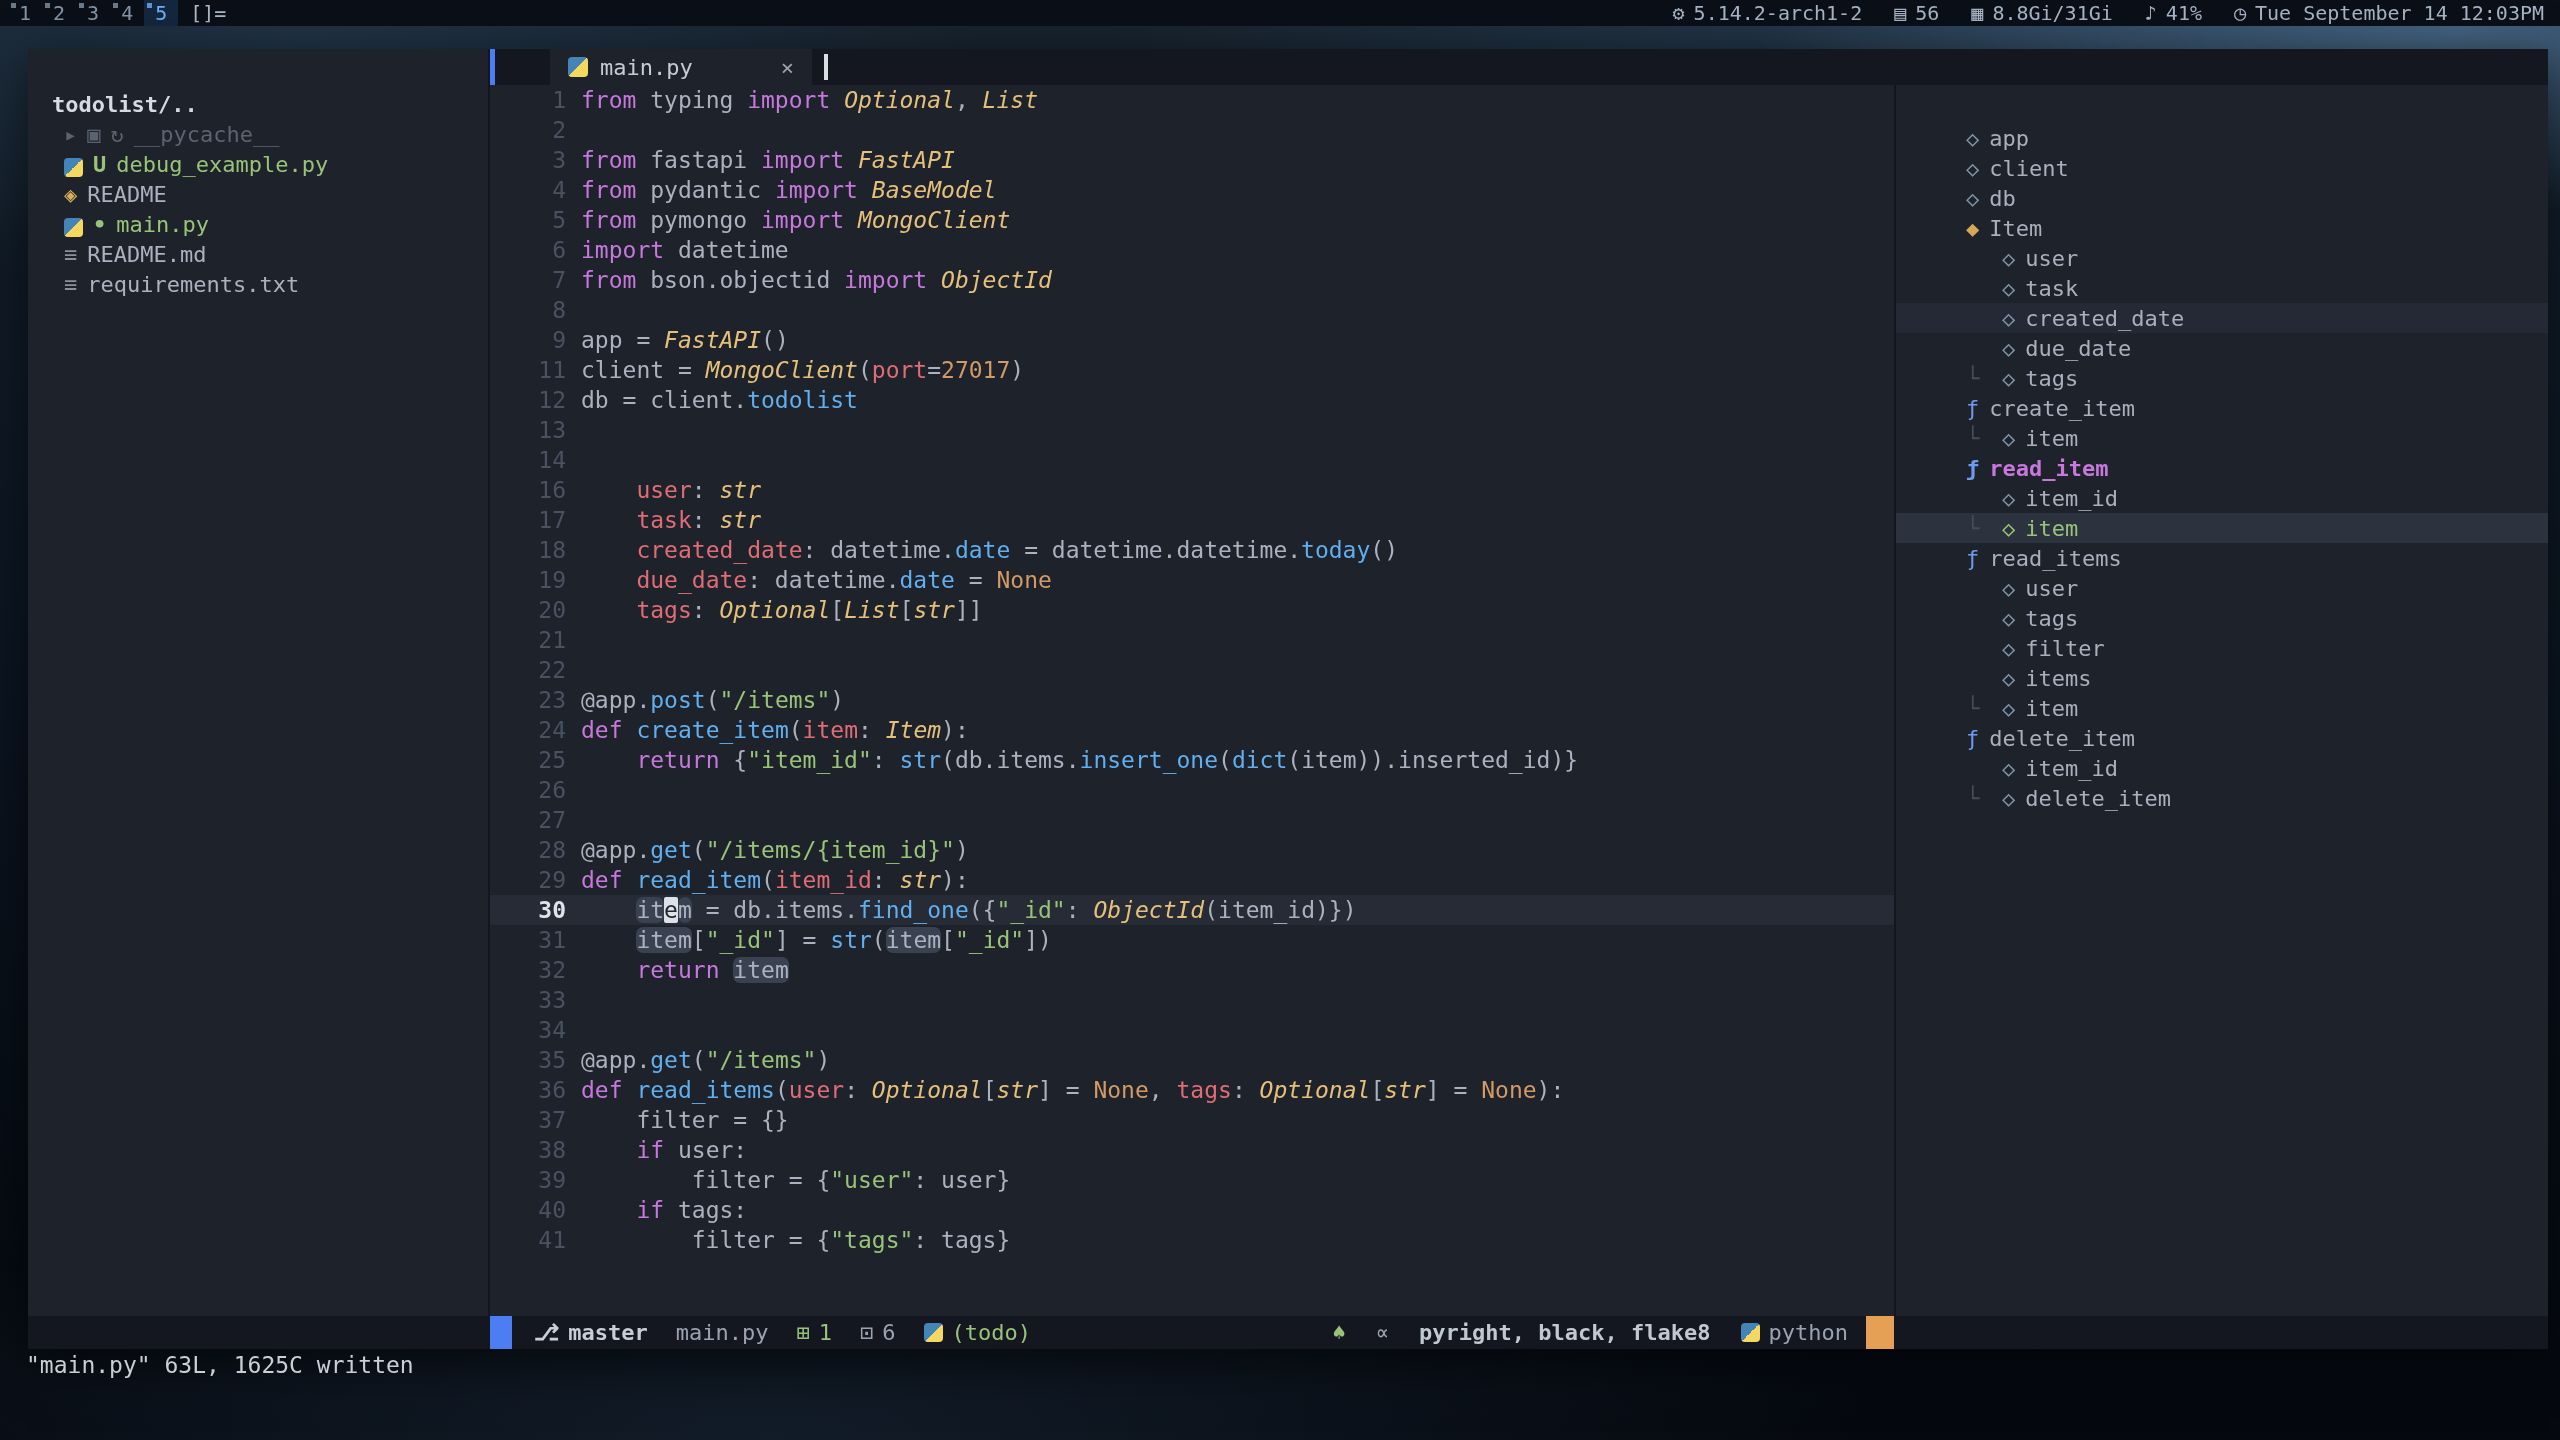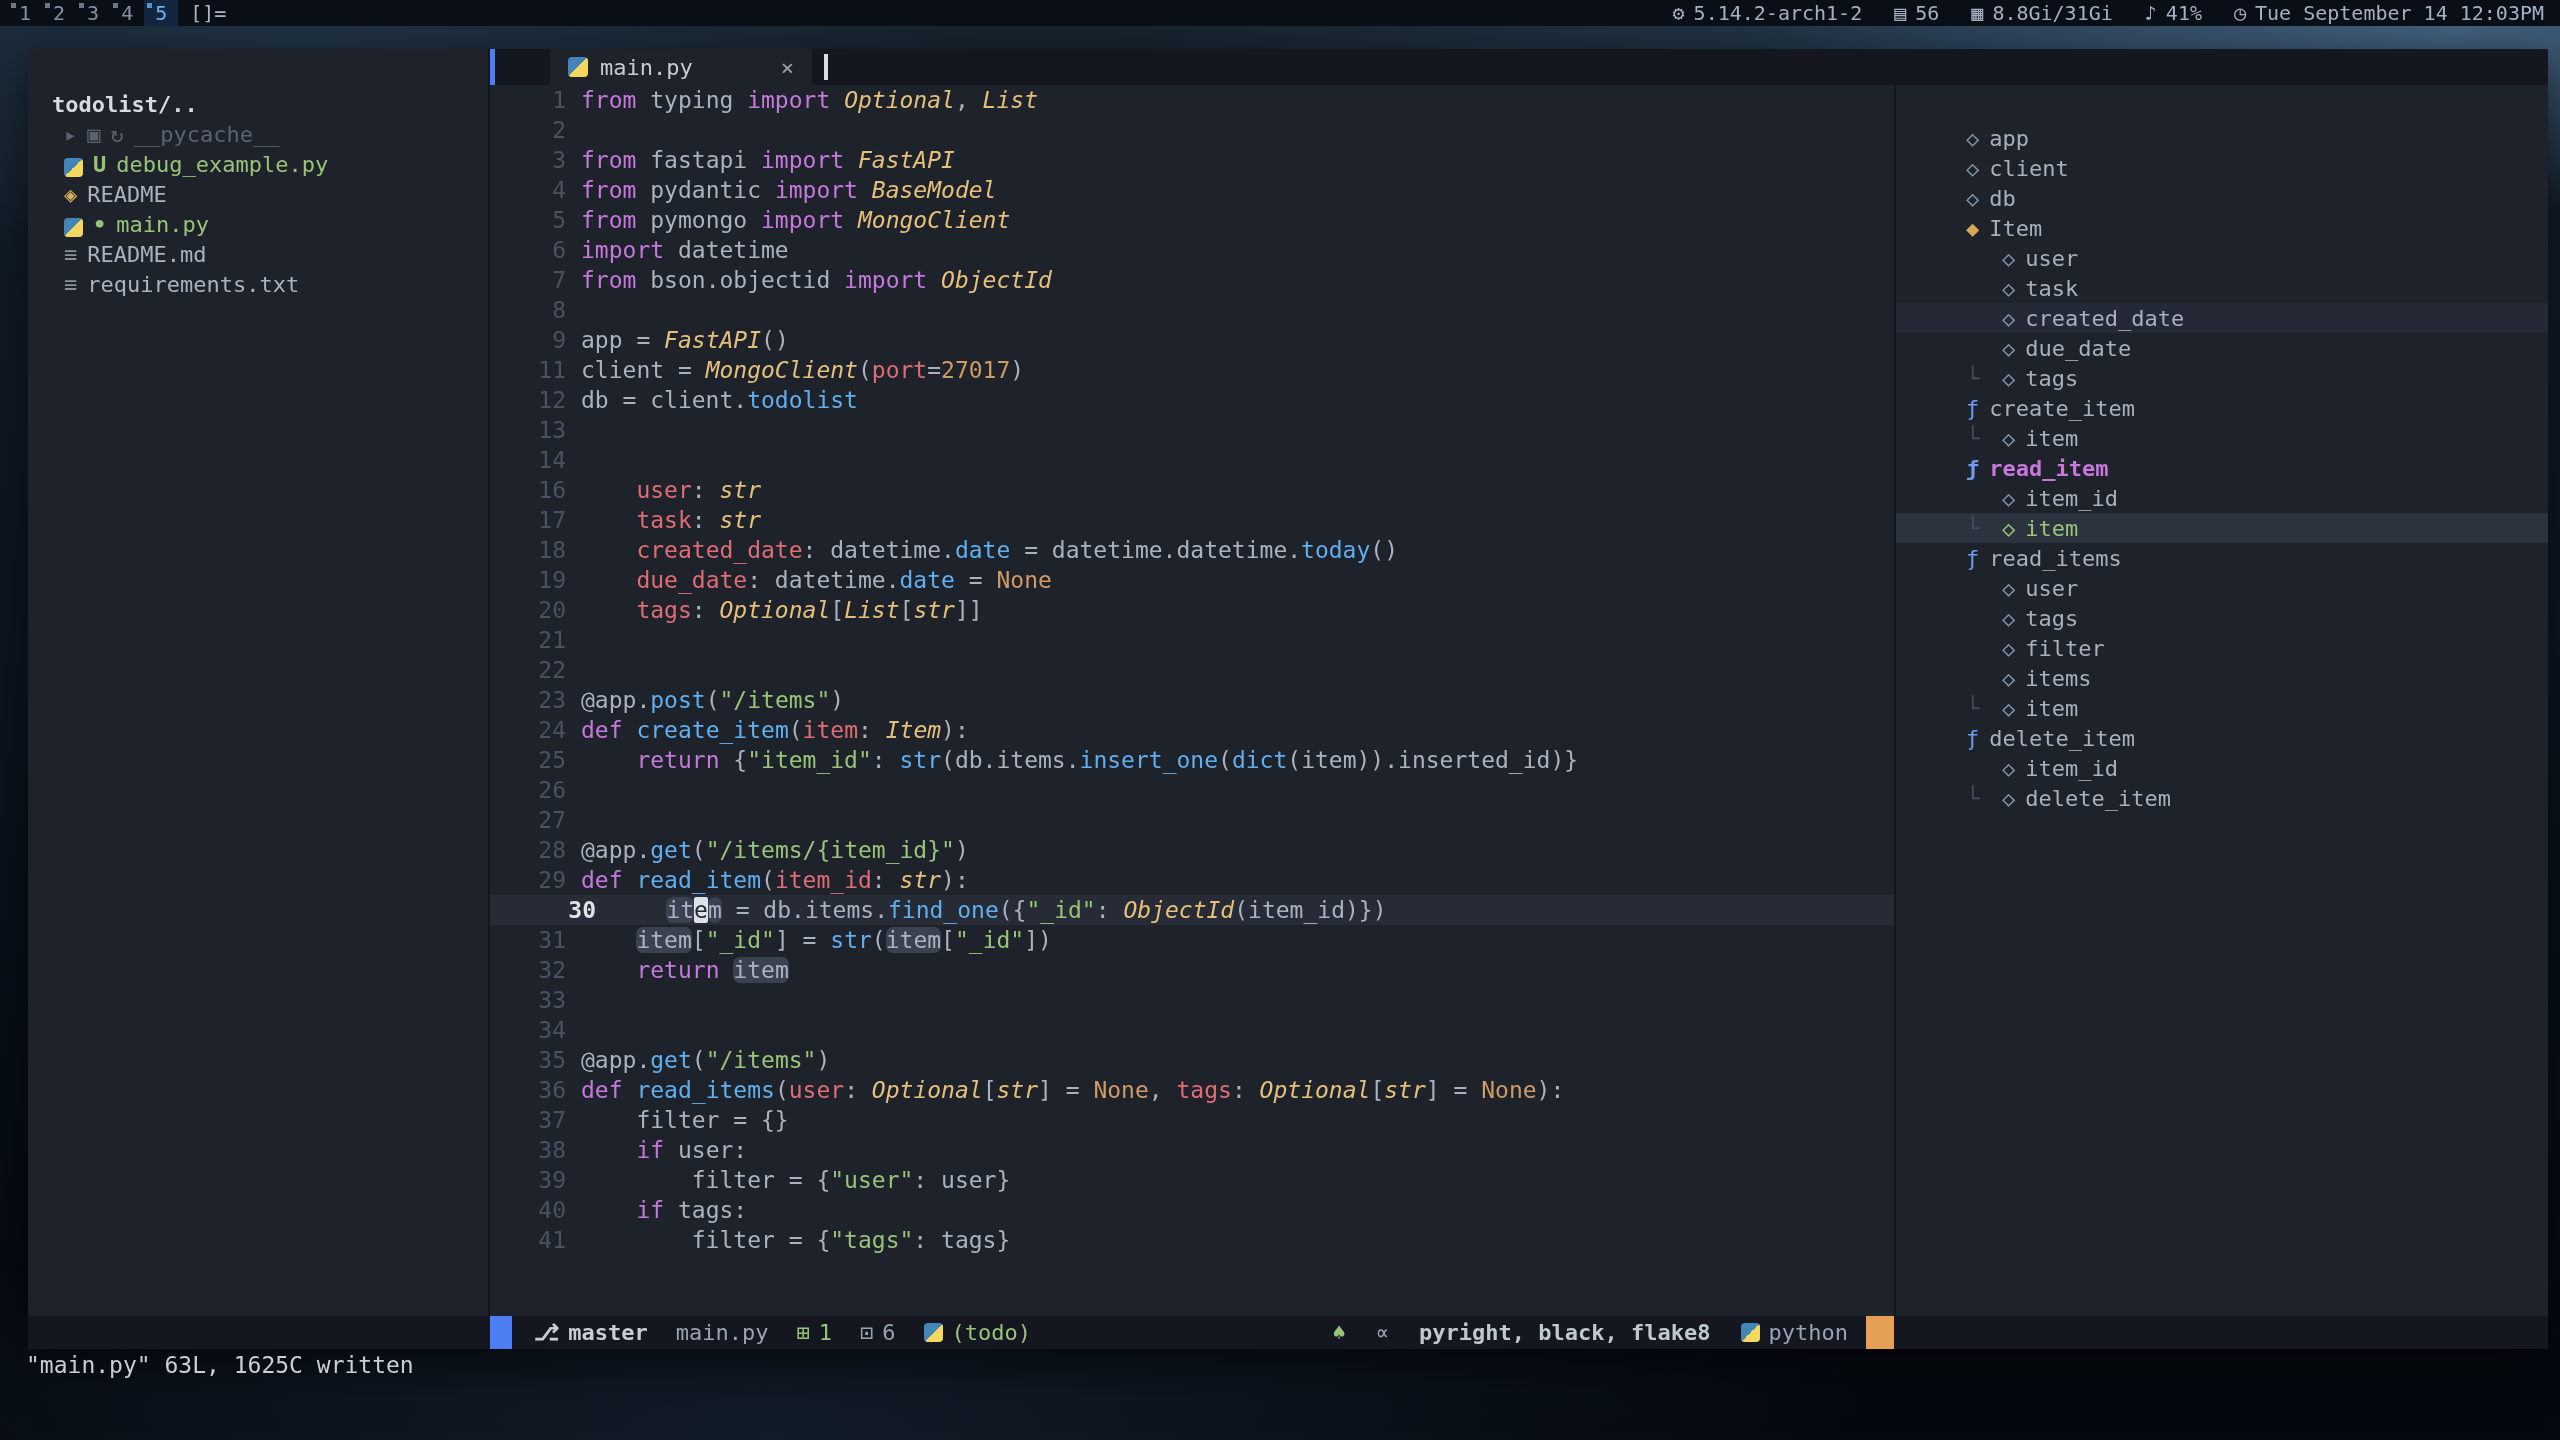--- a/index.html
+++ b/index.html
@@ -44,21 +44,21 @@
   .tab{margin-left:60px;height:36px;width:262px;box-sizing:border-box;display:flex;align-items:center;gap:12px;
        background:#1e222a;padding:0 18px;font-size:22px;color:#c6ccd6;}
   .tab-close{margin-left:auto;color:#9aa2ad;}
   .term-cursor{width:4px;height:26px;background:#d9dde4;margin-left:12px;}
   #content{flex:1;display:flex;min-height:0;}
   
   #editor{flex:1;min-width:0;font-size:23px;}
   .line{height:30px;display:flex;align-items:center;white-space:pre;}
   .line.cl{background:#262b36;}
   .num{width:76px;flex:none;text-align:right;color:#4a5262;}
-  .num.na{color:#dfe3ea;font-weight:bold;margin-left:30px;}
+  .num.na{color:#dfe3ea;font-weight:bold;}
   .txt{padding-left:15px;}
   .kw{color:#c678dd;} .ty{color:#e5c07b;font-style:italic;} .fn{color:#61afef;} .st{color:#98c379;}
   .nu{color:#d19a66;} .rd{color:#e06c75;} .fg{color:#abb2bf;}
   .ilm{background:#3a4150;border-radius:7px;}
   .cur{background:#dde1e8;color:#22262f;border-radius:2px;}
   
   #symbols{width:654px;flex:none;border-left:2px solid #121620;box-sizing:border-box;padding-top:38px;
            font-size:22px;color:#a8b0bd;}
   .sym{height:30px;display:flex;align-items:center;gap:10px;padding-left:70px;white-space:nowrap;}
   .sym .guide{width:26px;flex:none;color:#454c5c;}

